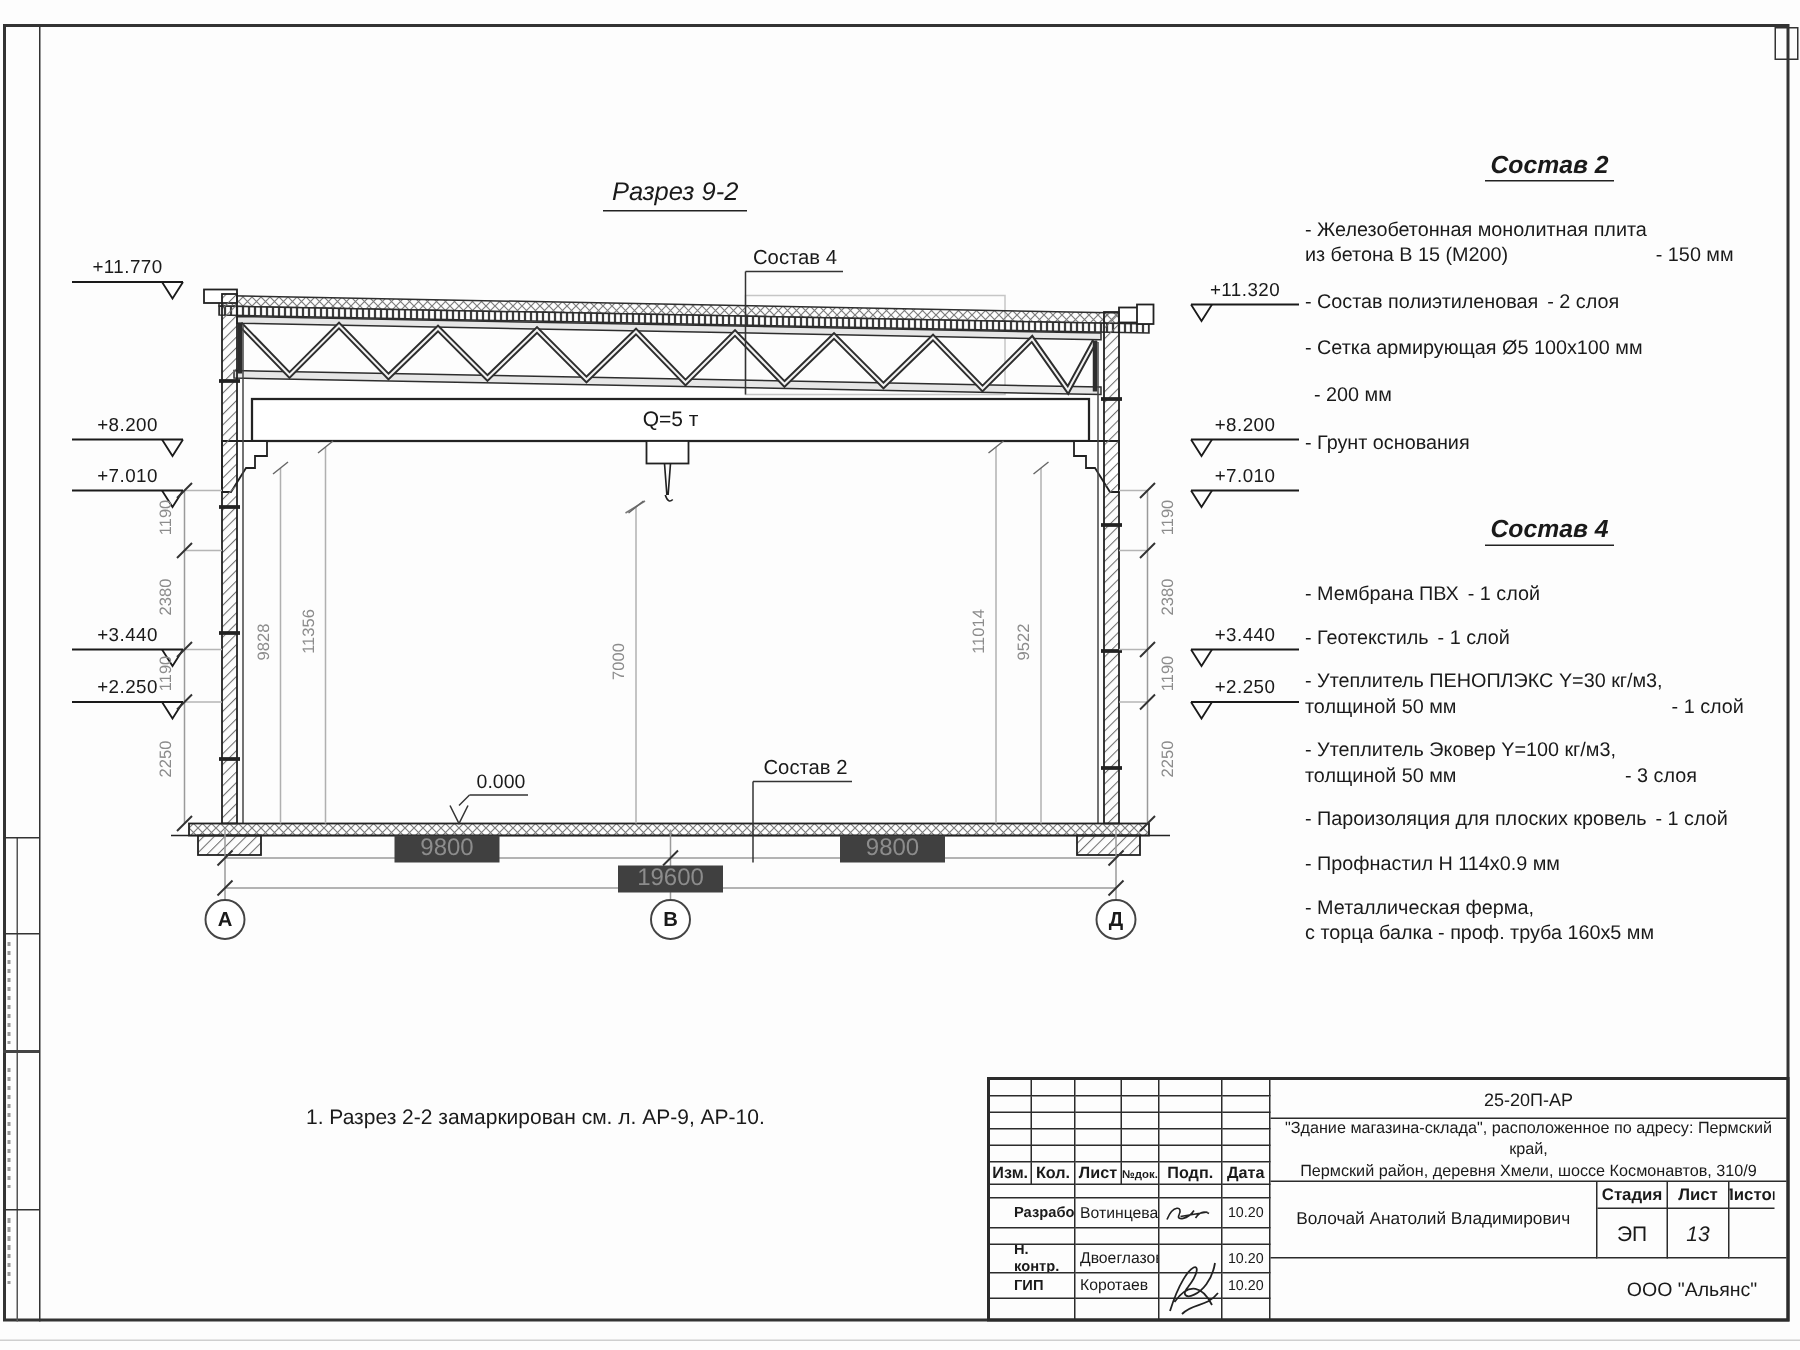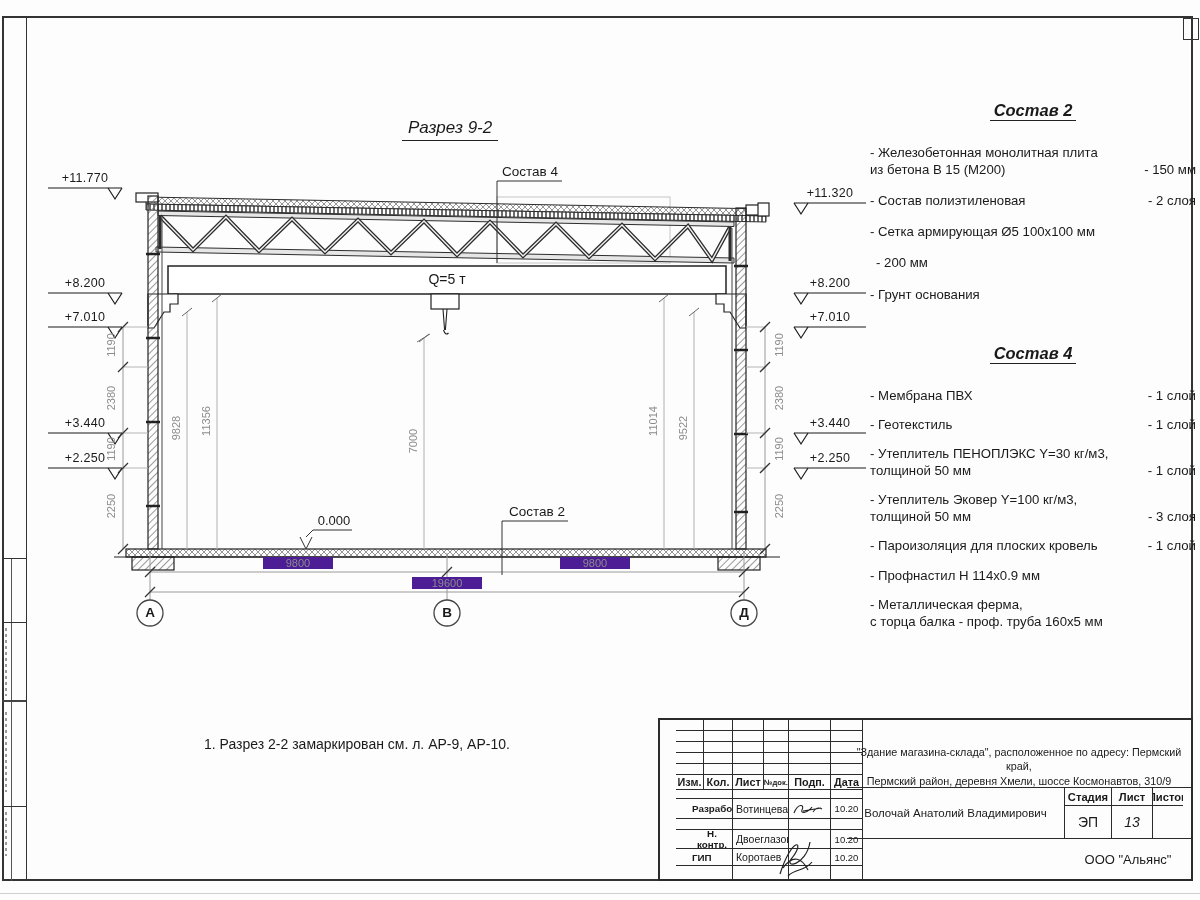--- a/index.html
+++ b/index.html
@@ -11,39 +11,39 @@
   .corner-box{position:absolute;left:1183px;top:18px;width:16px;height:22px;border:1.5px solid #333;box-sizing:border-box;}
   .vline{position:absolute;width:1px;background:#333;}
   .hline{position:absolute;height:1px;background:#333;}
   .strip-squiggle{position:absolute;width:2px;background:repeating-linear-gradient(#9a9a9a 0 3px,transparent 3px 6px);}
 
   .title{position:absolute;left:402px;top:118px;font-size:17px;font-style:italic;
          border-bottom:1.5px solid #222;padding:0 6px 2px;}
   .note{position:absolute;left:204px;top:736px;font-size:14px;}
   .elev{position:absolute;width:76px;text-align:center;font-size:12.5px;letter-spacing:.3px;}
   .vdim{position:absolute;width:60px;text-align:center;font-size:11px;color:#8c8c8c;transform:rotate(-90deg);}
-  .hdim{position:absolute;width:70px;text-align:center;font-size:11px;color:#8c8c8c;background:#4c1d95;}
+  .hdim{position:absolute;width:70px;text-align:center;font-size:16px;color:#8c8c8c;background:#404040;}
   .axis{position:absolute;width:26px;text-align:center;font-size:13.5px;font-weight:bold;}
   .crane{position:absolute;left:402px;top:271px;width:90px;text-align:center;font-size:14px;}
   .zero{position:absolute;left:311px;top:513px;width:46px;text-align:center;font-size:13px;}
   .callout{position:absolute;width:72px;text-align:center;font-size:13.5px;}
 
   .legend{position:absolute;left:870px;top:100px;width:326px;line-height:1.3;}
   .legend .lh{display:block;text-align:center;margin-bottom:22px;}
   .legend .lh span{font-style:italic;font-weight:bold;font-size:16.5px;border-bottom:1.5px solid #222;padding:0 4px 1px;}
   .legend .lh2{margin:40px 0 22px;}
-  .litem{display:flex;justify-content:space-between;align-items:flex-end;margin-bottom:14px;font-size:13.2px;gap:13px;}
+  .litem{display:flex;justify-content:flex-start;align-items:flex-end;margin-bottom:14px;font-size:13.2px;}
   .litem .lname{white-space:pre-line;}
   .litem .lval{white-space:nowrap;margin-left:6px;}
   .lg4 .litem{margin-bottom:12px;}
 
   .tb{position:absolute;left:658px;top:718px;width:535px;height:163px;border:2px solid #2b2b2b;box-sizing:border-box;}
-  .tbgrid{position:absolute;left:16px;top:0;width:187px;height:160px;display:grid;
+  .tbgrid{position:absolute;left:0;top:0;width:187px;height:160px;display:grid;
           grid-template-columns:28px 29px 31px 25px 42px 32px;
-          grid-template-rows:repeat(5,11px) 15px 9px 20px 11px 19px 17px auto;text-align:center;}
+          grid-template-rows:repeat(5,11px) 15px 9px 20px 11px 19px 17px auto;}
   .g{border-right:1px solid #2b2b2b;border-bottom:1px solid #2b2b2b;display:flex;align-items:center;justify-content:center;
      font-size:10.5px;overflow:hidden;box-sizing:border-box;}
   .s2{grid-column:span 2;}
   .nb{border-bottom:none;}
   .role{justify-content:flex-start;padding-left:16px;font-size:9.8px;font-weight:bold;}
   .nm{justify-content:flex-start;padding-left:3px;font-size:10.5px;}
   .dt{font-size:9.5px;}
   .hd{font-size:10.8px;font-weight:bold;}
   .hds{font-size:7.6px;font-weight:bold;}
   .rp{position:absolute;box-sizing:border-box;display:flex;align-items:center;justify-content:center;text-align:center;}
@@ -401,20 +401,21 @@
       <div class="g s2 nb"></div>
         <div class="g s2 nb"></div>
         <div class="g nb"></div>
         <div class="g nb"></div>
     </div>
 
     <svg class="sig-overlay" width="48" height="52" viewBox="0 0 48 52">
       <path d="M10,46 C22,8 36,12 22,30 C13,41 36,38 40,14 M13,40 C23,26 32,30 38,42 M18,48 C26,40 34,44 42,34" fill="none" stroke="#222" stroke-width="1.2"></path>
     </svg>
 
+    <div class="rp b-b" style="left:187px;top:0;width:344px;height:26px;font-size:12px;">25-20П-АР</div>
     <div class="rp b-b" style="left:187px;top:26px;width:344px;height:42px;font-size:10.8px;white-space:pre-line;line-height:1.35;">"Здание магазина-склада", расположенное по адресу: Пермский край,
 Пермский район, деревня Хмели, шоссе Космонавтов, 310/9</div>
     <div class="rp b-r b-b" style="left:187px;top:68px;width:218px;height:51px;font-size:11.5px;">Волочай Анатолий Владимирович</div>
     <div class="rp b-r b-b" style="left:405px;top:68px;width:47px;height:18px;font-size:11.2px;font-weight:bold;">Стадия</div>
     <div class="rp b-r b-b" style="left:452px;top:68px;width:41px;height:18px;font-size:11.2px;font-weight:bold;">Лист</div>
     <div class="rp b-b" style="left:493px;top:68px;width:30px;height:18px;font-size:11.2px;font-weight:bold;overflow:hidden;">Листов</div>
     <div class="rp b-r b-b" style="left:405px;top:86px;width:47px;height:33px;font-size:14px;">ЭП</div>
     <div class="rp b-r b-b" style="left:452px;top:86px;width:41px;height:33px;font-size:14px;font-style:italic;">13</div>
     <div class="rp b-b" style="left:493px;top:86px;width:38px;height:33px;font-size:14px;"></div>
     <div class="rp" style="left:405px;top:119px;width:126px;height:40px;font-size:13px;">ООО "Альянс"</div>

